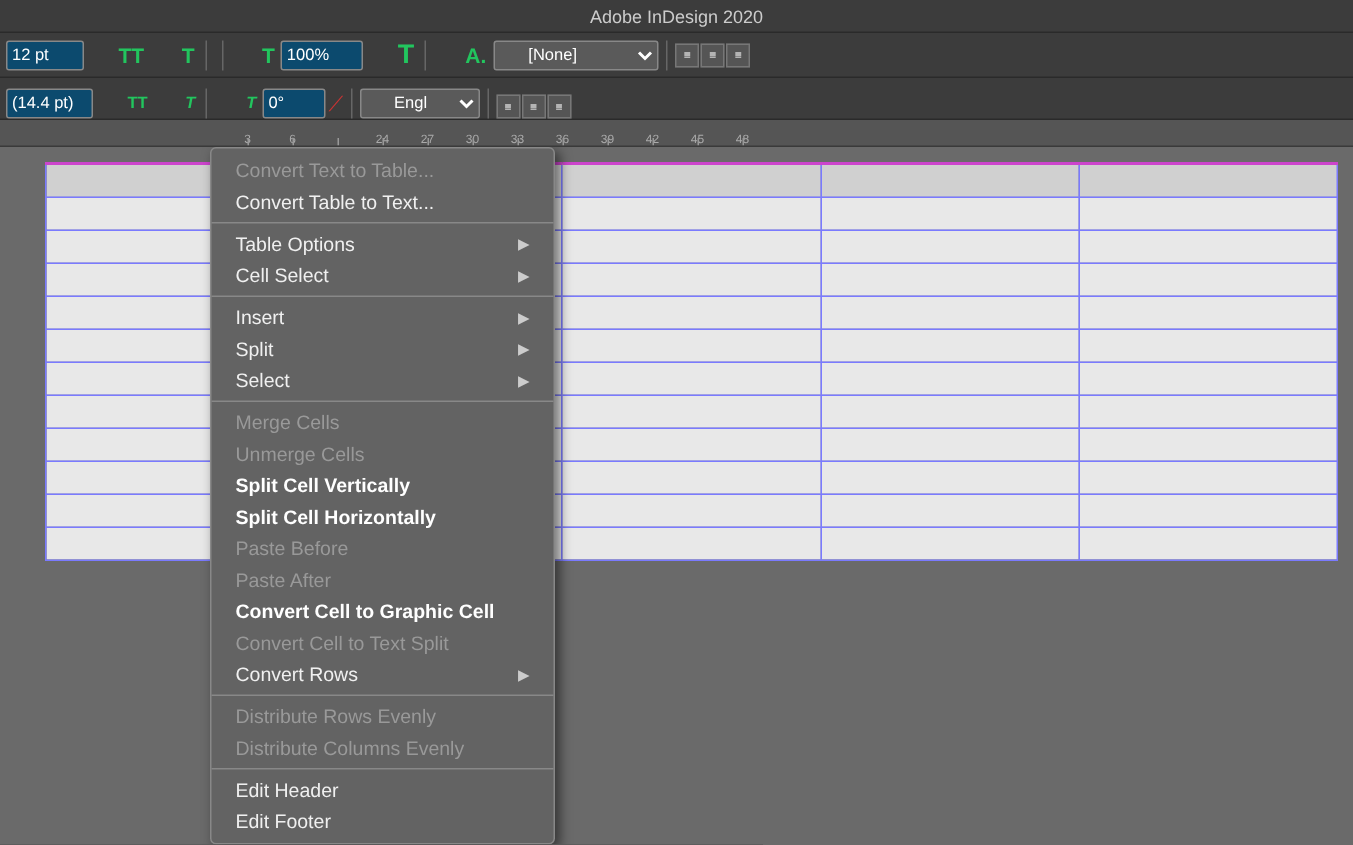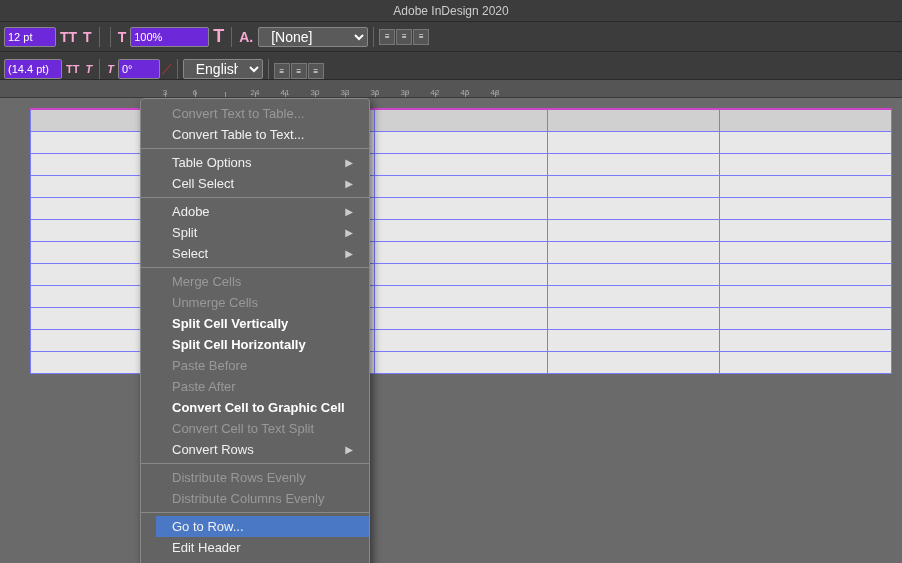--- a/index.html
+++ b/index.html
@@ -39,50 +39,51 @@
       padding: 0 4px;
       gap: 3px;
       overflow: hidden;
     }
     .toolbar-group {
       display: flex;
       align-items: center;
       gap: 2px;
     }
     .toolbar-input {
-      background: #6d28d9;
+      background: #0c4a6e;
       border: 1px solid #888;
       color: #fff;
       height: 20px;
       font-size: 11px;
       padding: 0 3px;
       width: 50px;
       border-radius: 2px;
     }
     .toolbar-select {
       background: #5a5a5a;
       border: 1px solid #888;
       color: #fff;
       height: 20px;
-      font-size: 14px;
-      padding: 0 8px;
+      font-size: 11px;
+      padding: 0 18px;
       border-radius: 2px;
       width: 110px;
     }
     .toolbar-divider {
       width: 1px;
       height: 20px;
       background: #666;
       margin: 0 2px;
     }
     .t-icon {
       font-size: 14px;
-      color: #f9a8d4;
+      color: #22c55e;
       font-weight: bold;
       padding: 0 2px;
+      margin-left: 19px;
     }
     .align-group {
       display: flex; gap: 1px;
     }
     .align-btn {
       width: 16px; height: 16px;
       background: #555;
       border: 1px solid #777;
       display: flex; align-items: center; justify-content: center;
       font-size: 8px; cursor: pointer;
@@ -184,21 +185,20 @@
     }
     .menu-item {
       padding: 3px 16px;
       font-size: 13px;
       color: #f0f0f0;
       cursor: pointer;
       display: flex;
       align-items: center;
       justify-content: space-between;
       white-space: nowrap;
-      margin-left: 15px;
     }
     .menu-item.disabled {
       color: #999;
       cursor: default;
     }
     .menu-item.highlighted {
       font-weight: bold;
       color: #fff;
     }
     .menu-item.active-item {
@@ -228,21 +228,21 @@
     <span class="t-icon">TT</span>
     <span class="t-icon">T</span>
   </div>
   <div class="toolbar-divider"></div>
   <div class="toolbar-group">
     <span style="font-size:11px;color:#ddd;"></span>
   </div>
   <div class="toolbar-divider"></div>
   <div class="toolbar-group">
     <span class="t-icon">T</span>
-    <input class="toolbar-input" style="width: 79px;" value="100%" readonly="">
+    <input class="toolbar-input" style="width: 55px;" value="100%" readonly="">
     <span class="t-icon" style="font-size:18px;font-weight:900;">T</span>
   </div>
   <div class="toolbar-divider"></div>
   <span class="t-icon" style="font-size:14px;">A.</span>
   <select class="toolbar-select">
     <option>[None]</option>
   </select>
   <div class="toolbar-divider"></div>
   <div class="align-group">
     <div class="align-btn">≡</div>
@@ -274,21 +274,21 @@
     <div class="align-btn">≡</div>
   </div>
 </div>
 
 <div class="ruler">
   <div class="ruler-marks">
     <div class="ruler-mark">3</div>
     <div class="ruler-mark">6</div>
     <div class="ruler-mark"></div>
     <div class="ruler-mark">24</div>
-    <div class="ruler-mark">41</div>
+    <div class="ruler-mark">27</div>
     <div class="ruler-mark">30</div>
     <div class="ruler-mark">33</div>
     <div class="ruler-mark">36</div>
     <div class="ruler-mark">39</div>
     <div class="ruler-mark">42</div>
     <div class="ruler-mark">45</div>
     <div class="ruler-mark">48</div>
   </div>
 </div>
 
@@ -402,21 +402,21 @@
         <span class="submenu-arrow">▶</span>
       </div>
       <div class="menu-item">
         <span class="menu-item-label">Cell Select</span>
         <span class="submenu-arrow">▶</span>
       </div>
 
       <div class="menu-separator"></div>
 
       <div class="menu-item">
-        <span class="menu-item-label">Adobe</span>
+        <span class="menu-item-label">Insert</span>
         <span class="submenu-arrow">▶</span>
       </div>
       <div class="menu-item">
         <span class="menu-item-label">Split</span>
         <span class="submenu-arrow">▶</span>
       </div>
       <div class="menu-item">
         <span class="menu-item-label">Select</span>
         <span class="submenu-arrow">▶</span>
       </div>
@@ -456,23 +456,20 @@
 
       <div class="menu-item disabled">
         <span class="menu-item-label">Distribute Rows Evenly</span>
       </div>
       <div class="menu-item disabled">
         <span class="menu-item-label">Distribute Columns Evenly</span>
       </div>
 
       <div class="menu-separator"></div>
 
-      <div class="menu-item active-item">
-        <span class="menu-item-label">Go to Row...</span>
-      </div>
       <div class="menu-item">
         <span class="menu-item-label">Edit Header</span>
       </div>
       <div class="menu-item">
         <span class="menu-item-label">Edit Footer</span>
       </div>
     </div>
   </div>
 </div>
 

